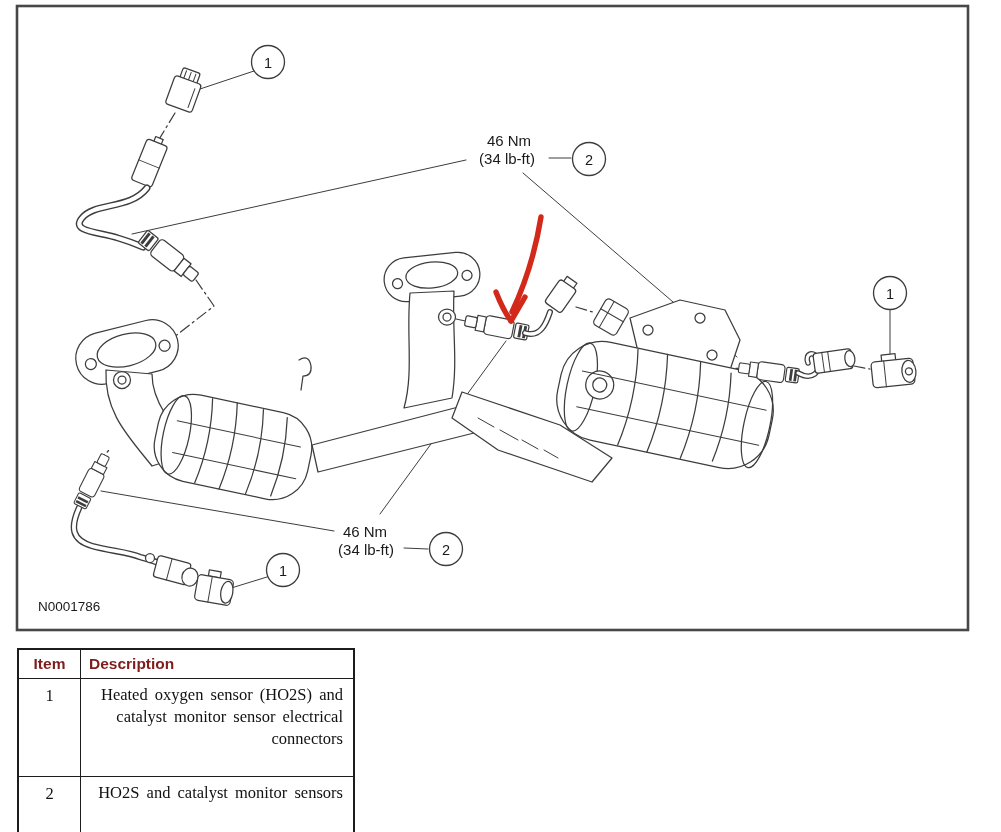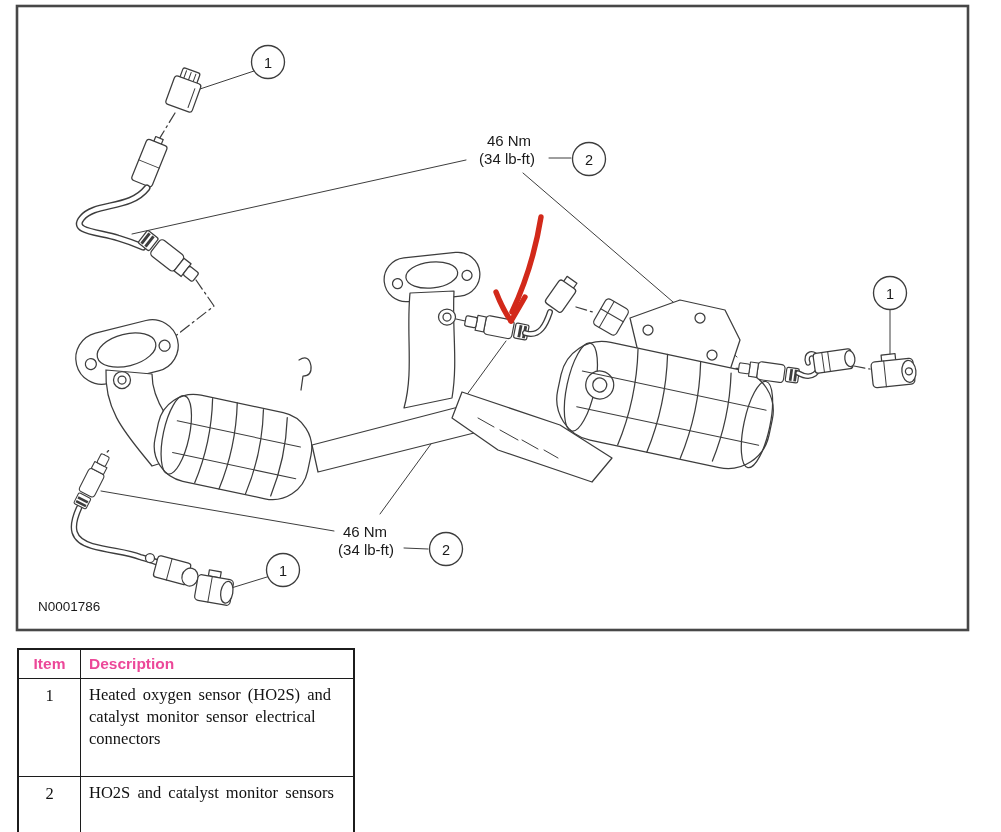--- a/index.html
+++ b/index.html
@@ -17,24 +17,24 @@
   .callout-circle{fill:#ffffff;stroke:#3d3d3d;stroke-width:1.35;}
   text.lbl{font-family:"Liberation Sans",sans-serif;font-size:15px;fill:#1a1a1a;}
   text.code{font-size:13.5px;}
   text.co-num{font-family:"Liberation Sans",sans-serif;font-size:14.5px;fill:#1a1a1a;text-anchor:middle;}
   .mid{text-anchor:middle;}
   .red-arrow path{fill:none;stroke-width:5.4;stroke-linecap:round;stroke-linejoin:round;}
 
   
   .legend{position:absolute;left:17px;top:648px;}
   .legend table{border-collapse:collapse;background:#fff;}
-  .legend th,.legend td{border:1.6px solid #1c1c1c;}
+  .legend th,.legend td{border:1.6px solid #1c1c1c;text-align:right;}
   .legend table{border:2.2px solid #1c1c1c;}
   .legend th{font-family:"Liberation Sans",sans-serif;font-weight:bold;font-size:15.5px;
-             color:#ec4899;text-align:left;padding:4px 8px;height:20px;}
+             color:#7f1d1d;text-align:left;padding:4px 8px;height:20px;}
   .legend th.item-h{text-align:center;width:57px;padding:4px 2px;}
   .legend td{font-family:"Liberation Serif",serif;font-size:16.5px;color:#111;
              vertical-align:top;word-spacing:3px;line-height:1.32;}
   .legend td.item-c{text-align:center;padding-top:6px;width:57px;}
   .legend td.desc-c{padding:5px 10px 4px 8px;width:254px;}
   .legend tr.r1 td{height:88px;}
   .legend tr.r2 td{height:46px;}
 </style>
 </head>
 <body>

